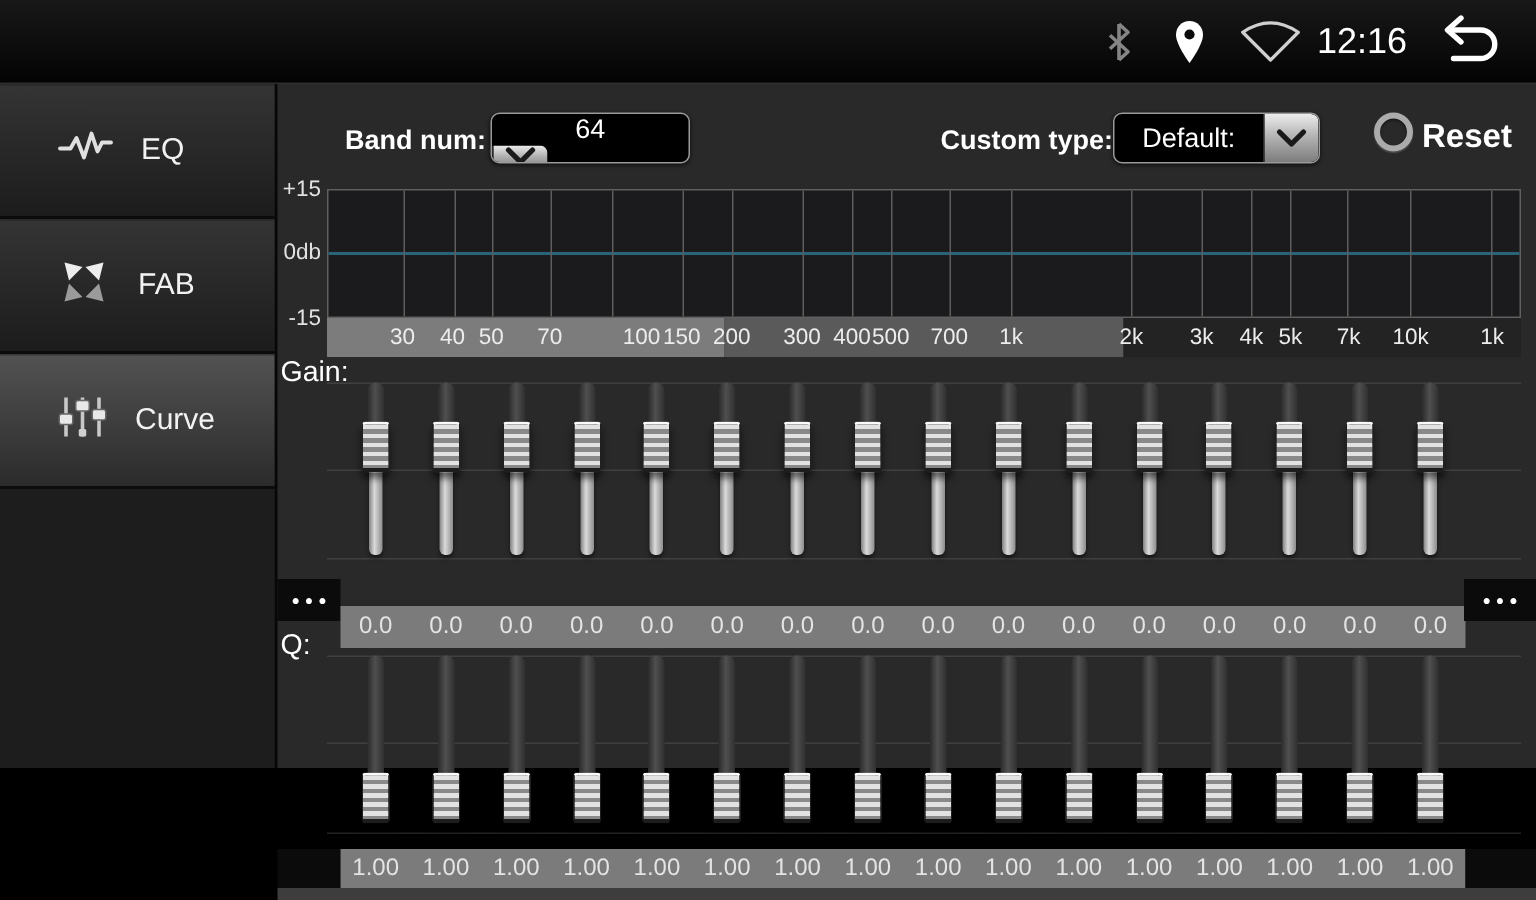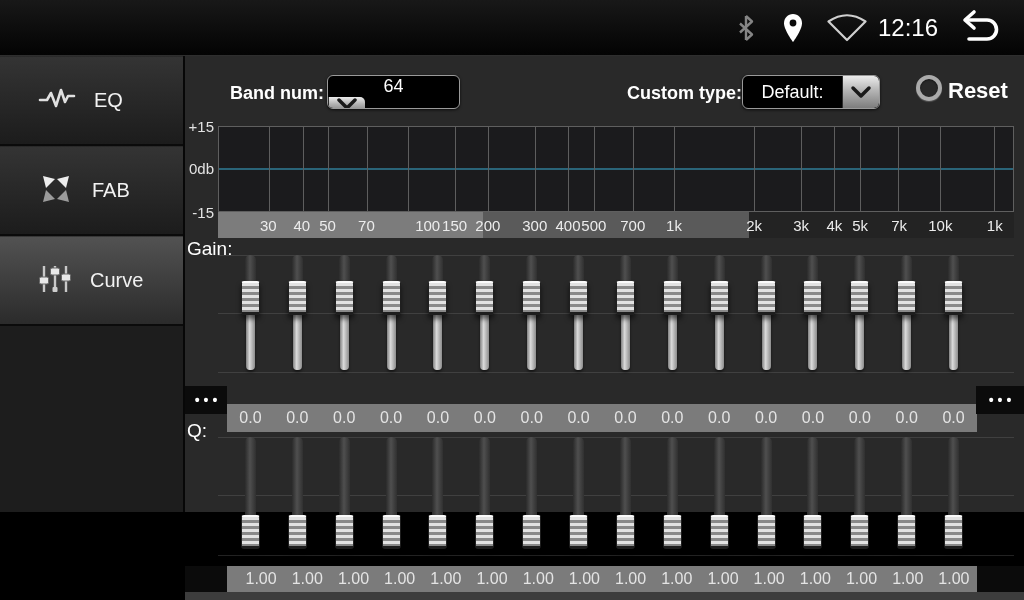--- a/index.html
+++ b/index.html
@@ -85,21 +85,21 @@
     background:repeating-linear-gradient(180deg,#e2e2e2 0 3px,#898989 3px 6px);
     border:1px solid #1f1f1f; border-top:2px solid #fafafa; border-bottom:3px solid #1d1d1d;
     box-shadow:0 4px 5px rgba(0,0,0,.55); }
   .gain .thumb { top:26px; }
   .q .thumb { top:78px; }
   .panel-line { position:absolute; left:33px; width:796px; height:1px; background:rgba(135,135,135,.25); }
 
   
   .value-row { position:absolute; left:42px; width:750px; display:flex; background:#7b7b7b; }
   #gain-values { top:348px; height:28px; }
-  #q-values { top:510px; height:26px;padding-left:11px; }
+  #q-values { top:510px; height:26px; }
   .vcell { flex:1; display:flex; align-items:center; justify-content:center; font-size:16px; color:#e4e4e4; }
   .more-btn { position:absolute; background:#0b0b0b; color:#fff; display:flex; align-items:center;
     justify-content:center; font-size:14px; font-weight:bold; letter-spacing:4px; cursor:pointer; padding-left:4px; }
   #gain-more-left { left:0; top:330px; width:42px; height:28px; }
   #gain-more-right { left:791px; top:330px; width:48px; height:28px; }
   .black-end { position:absolute; background:#0b0b0b; }
   #q-end-left { left:0; top:510px; width:42px; height:26px; }
   #q-end-right { left:792px; top:510px; width:47px; height:26px; }
   #bottom-strip { position:absolute; left:0; top:536px; width:839px; height:8px; background:#3d3d3d; }
 </style>

